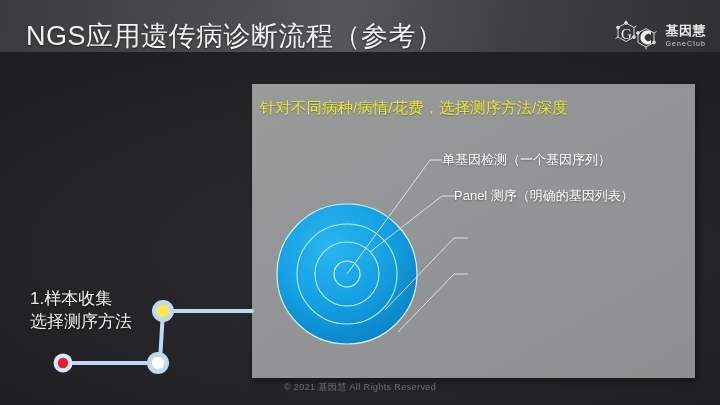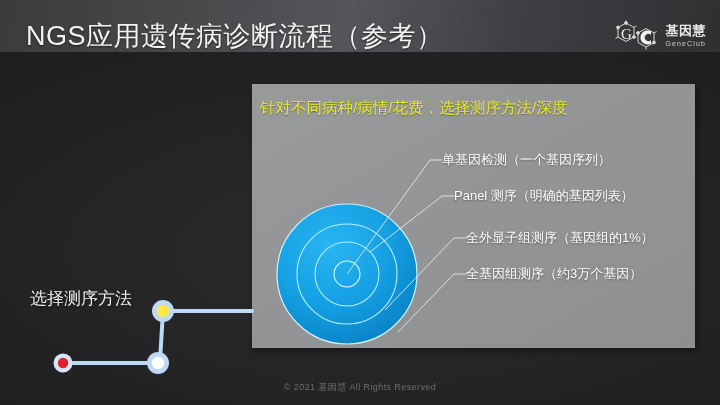--- a/index.html
+++ b/index.html
@@ -29,21 +29,21 @@
   }
   
   #logo { position:absolute; right:14px; top:20px; display:flex; align-items:center; gap:5px; }
   #logo-mark { width:46px; height:30px; }
   #logo-text { display:flex; flex-direction:column; line-height:1;align-items:center; }
   #logo-cn { font-size:13px; color:#e9e9e9; font-weight:bold; letter-spacing:0.5px; }
   #logo-en { font-size:7px; color:#cfcfcf; letter-spacing:1.1px; margin-top:3px; }
 
   
   #panel {
-    position:absolute; left:252px; top:84px; width:443px; height:264px;
+    position:absolute; left:252px; top:84px; width:443px; height:294px;
     background:linear-gradient(150deg,#999a9a 0%, #949596 40%, #8e8f90 100%);
     box-shadow:2px 3px 7px rgba(0,0,0,.45);
   }
   #panel-note {
     position:absolute; left:8px; top:14px; width:430px;
     font-size:15.5px; color:#eaea30; white-space:nowrap;
     text-shadow:0 1px 1px rgba(0,0,0,.35);
   }
   
   #circles { position:absolute; left:0; top:0; width:443px; height:294px; }
@@ -131,22 +131,20 @@
       <g stroke="#e8e8e8" stroke-width="0.9">
         <line x1="178" y1="76" x2="190" y2="76"></line>
         <line x1="190" y1="112" x2="204" y2="112"></line>
         <line x1="202" y1="154" x2="216" y2="154"></line>
         <line x1="202" y1="190" x2="216" y2="190"></line>
       </g>
     </svg>
 
     <div class="r-label" style="left:190px; top:67px;">单基因检测（一个基因序列）</div>
     <div class="r-label" style="left:202px; top:103px;">Panel 测序（明确的基因列表）</div>
-    <div class="r-label" style="left:214px; top:145px;">全外显子组测序（基因组的1%）</div>
-    <div class="r-label" style="left:214px; top:181px;">全基因组测序（约3万个基因）</div>
   </div>
 
   <svg id="flow" viewBox="0 0 720 405">
     <g stroke="#bcd9f5" stroke-width="4" fill="none" stroke-linecap="round">
       <line x1="63" y1="363" x2="158" y2="363"></line>
       <line x1="160" y1="361" x2="163" y2="311"></line>
       <line x1="163" y1="311" x2="252" y2="311"></line>
     </g>
     <g>
       <circle cx="63" cy="363" r="9.5" fill="#d5e6f8"></circle>
@@ -156,19 +154,20 @@
       <circle cx="158" cy="363" r="11" fill="#bfd9f2"></circle>
       <circle cx="158" cy="363" r="6.2" fill="#ffffff"></circle>
     </g>
     <g>
       <circle cx="163" cy="311" r="11" fill="#bfd9f2"></circle>
       <circle cx="163" cy="311" r="6.2" fill="#ffe94a"></circle>
     </g>
   </svg>
 
   <div id="label-step1">
+    <div>1.样本收集</div>
     <div>选择测序方法</div>
   </div>
 
 
   <div id="footer">© 2021 基因慧 All Rights Reserved</div>
 
 </div>
 
 </body></html>

